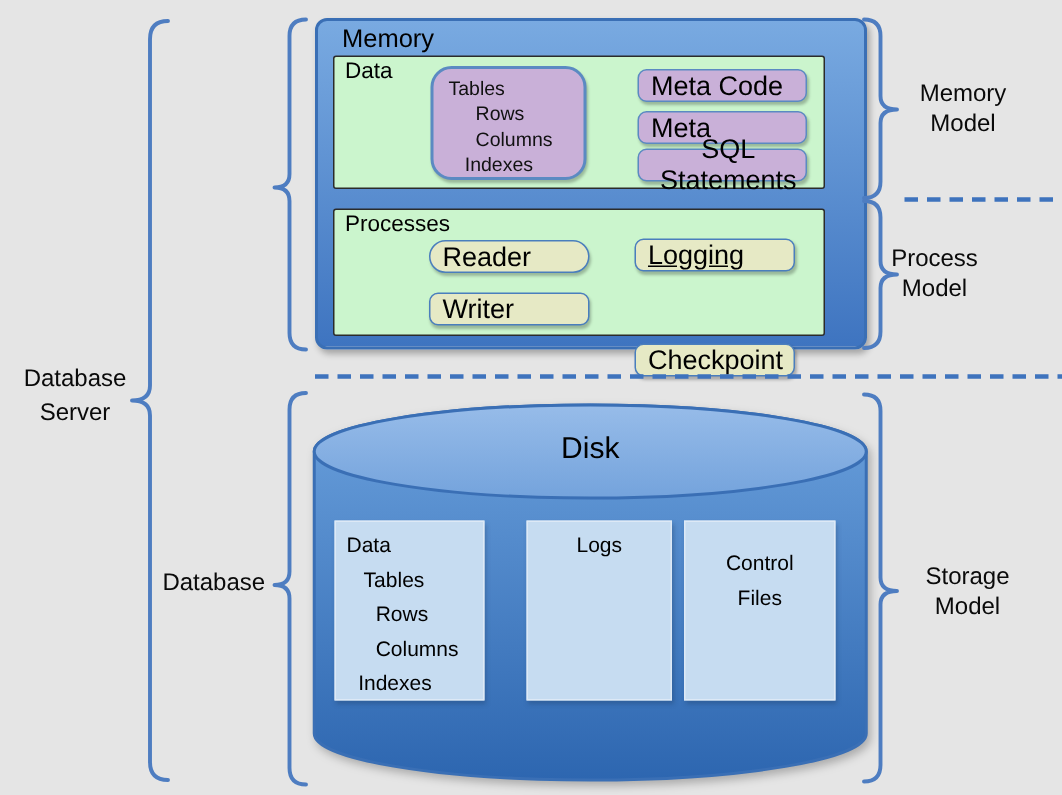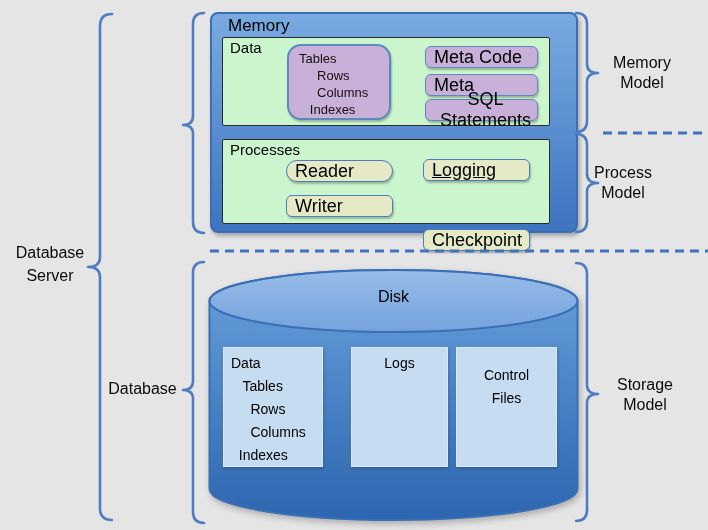--- a/index.html
+++ b/index.html
@@ -62,21 +62,21 @@
     font-size: 18px; color: #000;
     box-shadow: 1px 2px 2px rgba(0,0,0,0.25);
     text-align: center;
   }
   .pill.purple { background: #c9b0d8; border: 1.5px solid #5b8ac2; }
   .pill.olive  { background: #e6e9c5; border: 1.5px solid #4a7ebd; }
 
   
   .disk-title {
     position: absolute; left: 210px; top: 288px; width: 367px;
-    text-align: center; font-size: 16px; color: #000;
+    text-align: center; font-size: 20px; color: #000;
   }
   .disk-box {
     position: absolute; top: 347px; height: 120px;
     background: #c6dcf1; border: 1px solid #dde9f6;
     box-sizing: border-box;
     box-shadow: 1px 2px 3px rgba(30,60,100,0.35);
     font-size: 14px; line-height: 23px; padding-top: 4px;
     color: #000;
   }
   .disk-box.centered { text-align: center; }

